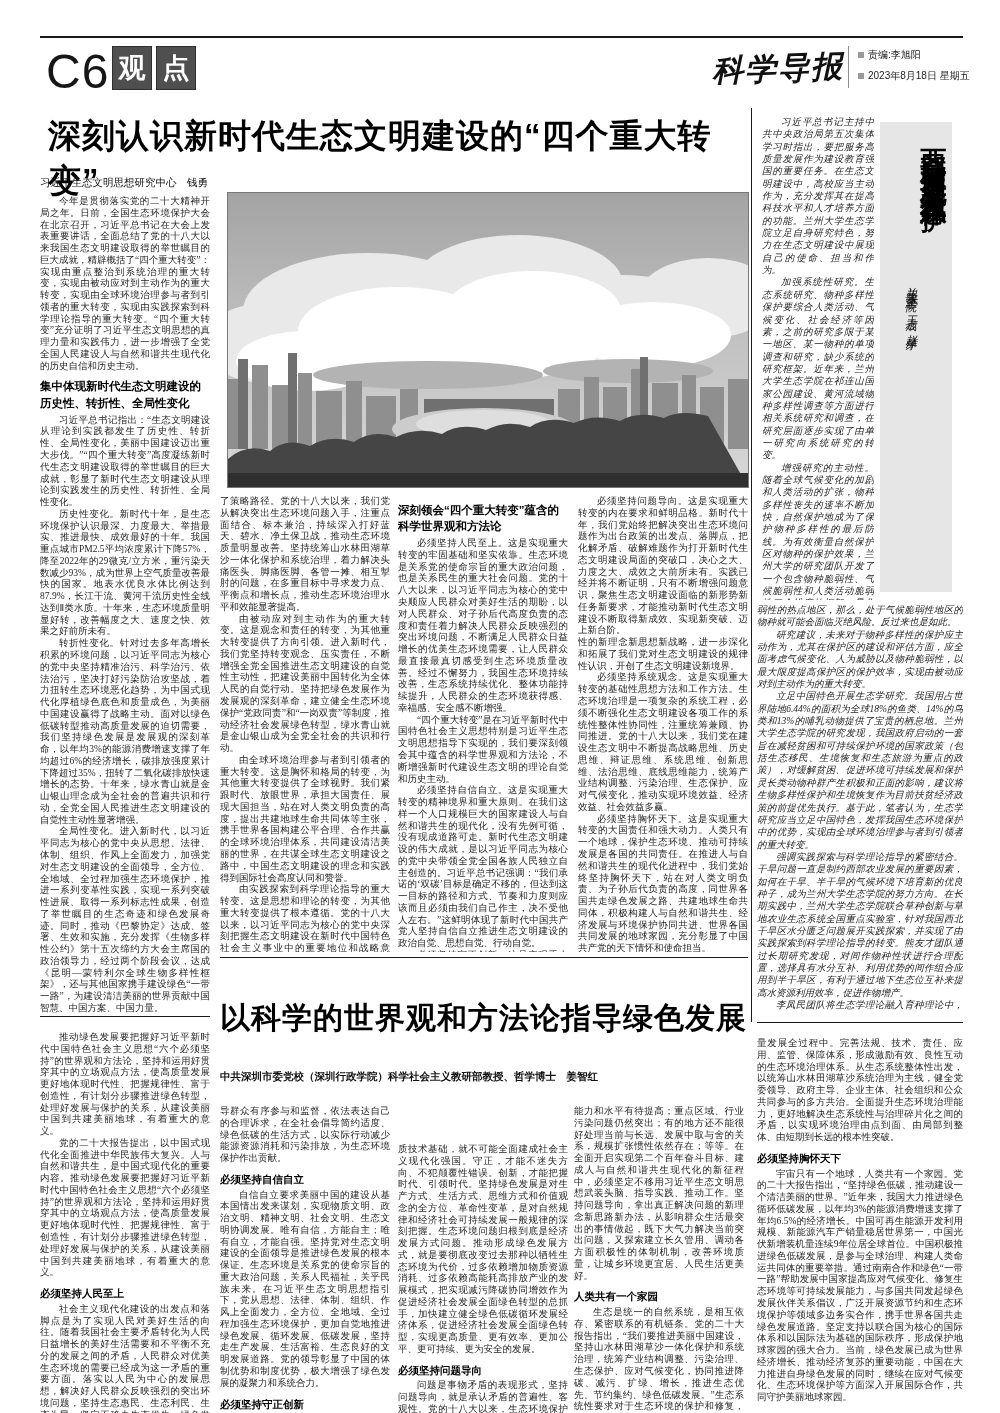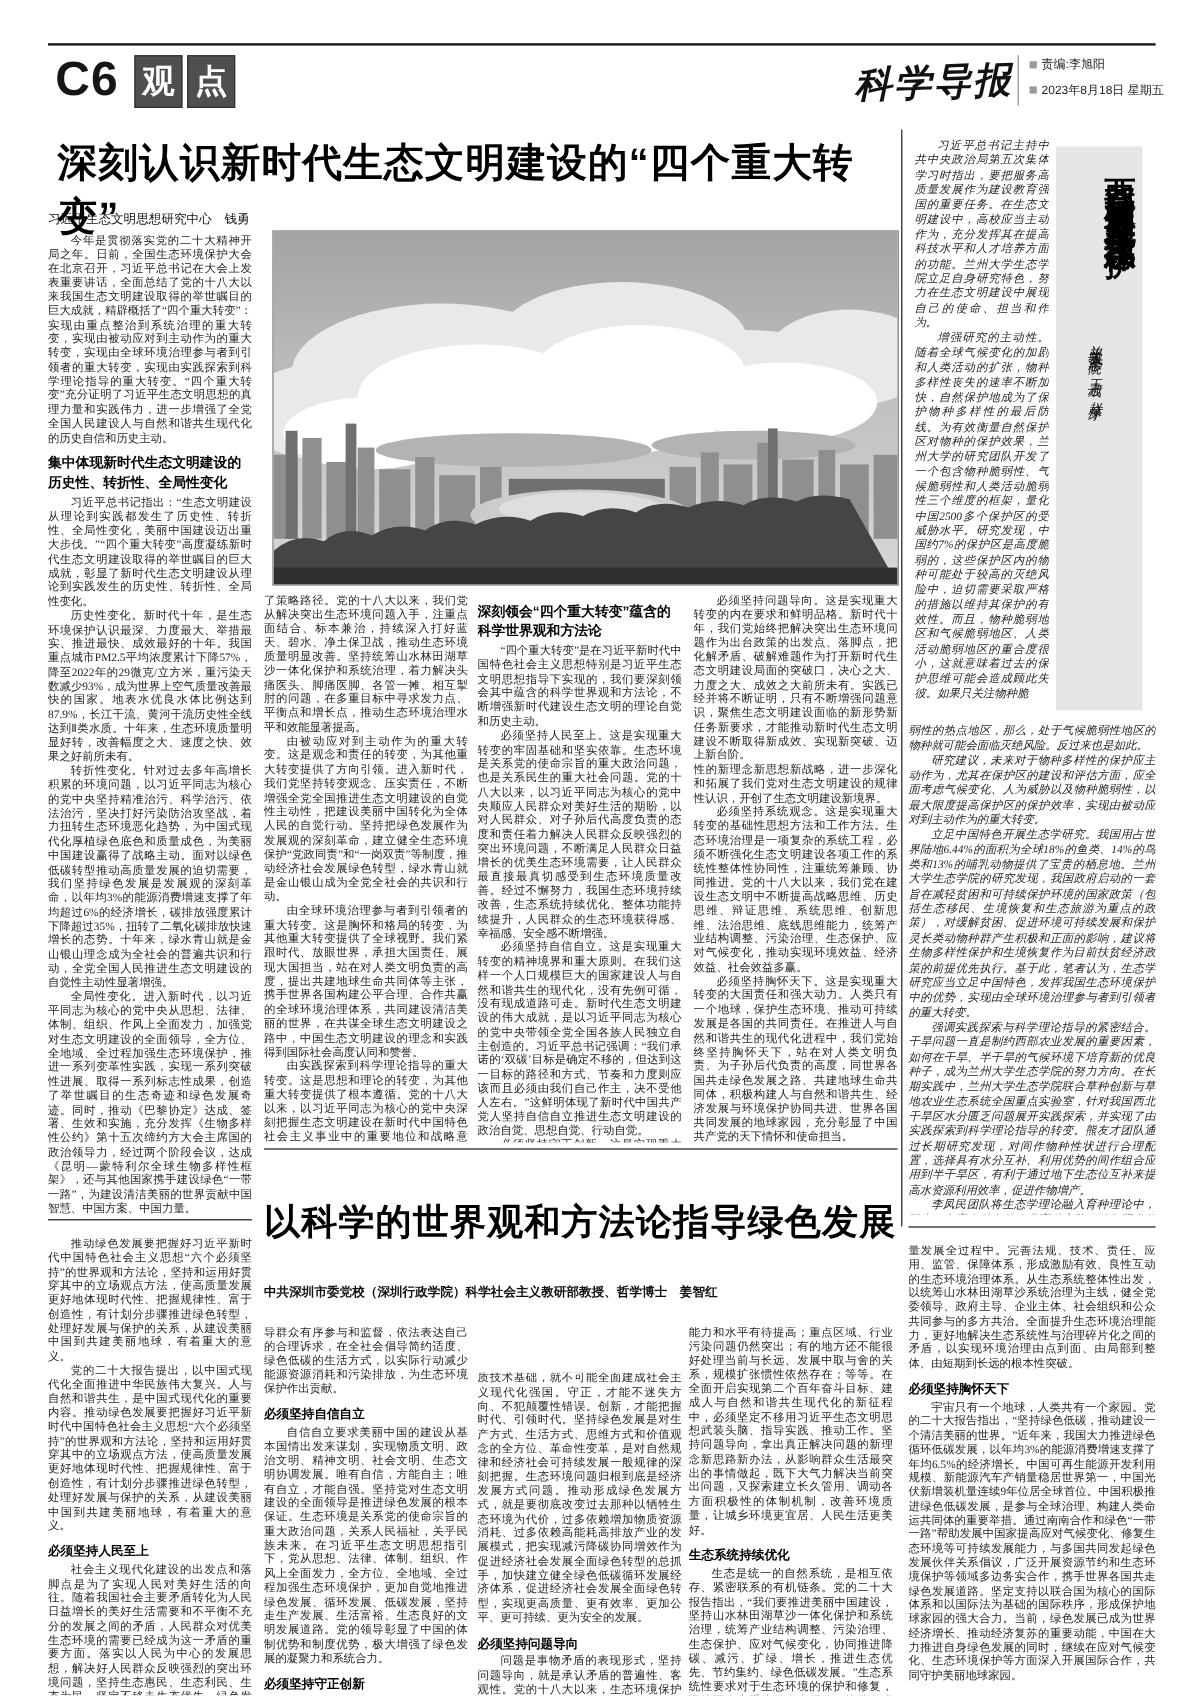--- a/index.html
+++ b/index.html
@@ -2,21 +2,21 @@
 <html><head>
 <meta charset="utf-8">
 <style>
   *{margin:0;padding:0;box-sizing:border-box}
   html,body{background:#ffffff}
   body{width:1000px;height:1413px;position:relative;overflow:hidden;
        font-family:"Liberation Serif",serif;color:#161616}
   .abs{position:absolute}
   .rule{position:absolute;background:#1a1a1a}
   
-  .pageno{font-family:"Liberation Sans",sans-serif;font-weight:bold;font-size:40px;letter-spacing:1px}
+  .pageno{font-family:"Liberation Sans",sans-serif;font-weight:normal;font-size:48px;letter-spacing:1px}
   .secbox{position:absolute;width:40px;height:44px;background:#4f4f4f;border:1px solid #2e2e2e;
           color:#fff;font-family:"Liberation Sans",sans-serif;font-weight:bold;font-size:27px;
           display:flex;align-items:center;justify-content:center}
   .masthead{font-family:"Liberation Serif",serif;font-style:italic;font-weight:bold;
             font-size:31px;letter-spacing:2px;transform:rotate(-2deg);color:#111}
   .credits{font-size:10px;line-height:21px;color:#222;font-family:"Liberation Sans",sans-serif}
   .credits .sq{display:inline-block;width:6px;height:6px;background:#9a9a9a;margin-right:4px;vertical-align:middle}
   .vline{position:absolute;width:1px;background:#8c8c8c}
   
   .headline{font-family:"Liberation Sans",sans-serif;font-weight:900;color:#000;text-align:left}
@@ -124,37 +124,38 @@
     <p class="para">全局性变化。进入新时代，以习近平同志为核心的党中央从思想、法律、体制、组织、作风上全面发力，加强党对生态文明建设的全面领导，全方位、全地域、全过程加强生态环境保护，推进一系列变革性实践，实现一系列突破性进展、取得一系列标志性成果，创造了举世瞩目的生态奇迹和绿色发展奇迹。同时，推动《巴黎协定》达成、签署、生效和实施，充分发挥《生物多样性公约》第十五次缔约方大会主席国的政治领导力，经过两个阶段会议，达成《昆明—蒙特利尔全球生物多样性框架》，还与其他国家携手建设绿色“一带一路”，为建设清洁美丽的世界贡献中国智慧、中国方案、中国力量。</p>
   </div>
 <div class="colflow" style="left:220px;top:496px;width:170px;height:456px">
     <p class="para cont">了策略路径。党的十八大以来，我们党从解决突出生态环境问题入手，注重点面结合、标本兼治，持续深入打好蓝天、碧水、净土保卫战，推动生态环境质量明显改善。坚持统筹山水林田湖草沙一体化保护和系统治理，着力解决头痛医头、脚痛医脚、各管一摊、相互掣肘的问题，在多重目标中寻求发力点、平衡点和增长点，推动生态环境治理水平和效能显著提高。</p>
     <p class="para">由被动应对到主动作为的重大转变。这是观念和责任的转变，为其他重大转变提供了方向引领。进入新时代，我们党坚持转变观念、压实责任，不断增强全党全国推进生态文明建设的自觉性主动性，把建设美丽中国转化为全体人民的自觉行动。坚持把绿色发展作为发展观的深刻革命，建立健全生态环境保护“党政同责”和“一岗双责”等制度，推动经济社会发展绿色转型，绿水青山就是金山银山成为全党全社会的共识和行动。</p>
     <p class="para">由全球环境治理参与者到引领者的重大转变。这是胸怀和格局的转变，为其他重大转变提供了全球视野。我们紧跟时代、放眼世界，承担大国责任、展现大国担当，站在对人类文明负责的高度，提出共建地球生命共同体等主张，携手世界各国构建公平合理、合作共赢的全球环境治理体系，共同建设清洁美丽的世界，在共谋全球生态文明建设之路中，中国生态文明建设的理念和实践得到国际社会高度认同和赞誉。</p>
     <p class="para">由实践探索到科学理论指导的重大转变。这是思想和理论的转变，为其他重大转变提供了根本遵循。党的十八大以来，以习近平同志为核心的党中央深刻把握生态文明建设在新时代中国特色社会主义事业中的重要地位和战略意义，大力推进生态文明理论创新、实践创新、制度创新，提出一系列新理念新思想新战略，形成了习近平生态文明思想。这一重要思想系统回答了建设什么样的生态文明、怎样建设生态文明等重大理论和实践问题，为新时代生态文明建设提供了根本遵循。思想和理论的重大转变居于统摄和管总地位，是认识之变、理念之变，也是指导实现其他重大转变的根本性转变。</p>
   </div>
 <div class="colflow" style="left:398px;top:496px;width:170px;height:456px">
     <h3 class="sub big">深刻领会“四个重大转变”蕴含的科学世界观和方法论</h3>
+    <p class="para">必须坚持人民至上。这是实现重大转变的牢固基础和坚实依靠。生态环境是关系党的使命宗旨的重大政治问题，也是关系民生的重大社会问题。党的十八大以来，以习近平同志为核心的党中央顺应人民群众对美好生活的期盼，以对人民群众、对子孙后代高度负责的态度和责任着力解决人民群众反映强烈的突出环境问题，不断满足人民群众日益增长的优美生态环境需要，让人民群众最直接最真切感受到生态环境质量改善。经过不懈努力，我国生态环境持续改善，生态系统持续优化、整体功能持续提升，人民群众的生态环境获得感、幸福感、安全感不断增强。</p>
     <p class="para">“四个重大转变”是在习近平新时代中国特色社会主义思想特别是习近平生态文明思想指导下实现的，我们要深刻领会其中蕴含的科学世界观和方法论，不断增强新时代建设生态文明的理论自觉和历史主动。</p>
-    <p class="para">必须坚持人民至上。这是实现重大转变的牢固基础和坚实依靠。生态环境是关系党的使命宗旨的重大政治问题，也是关系民生的重大社会问题。党的十八大以来，以习近平同志为核心的党中央顺应人民群众对美好生活的期盼，以对人民群众、对子孙后代高度负责的态度和责任着力解决人民群众反映强烈的突出环境问题，不断满足人民群众日益增长的优美生态环境需要，让人民群众最直接最真切感受到生态环境质量改善。经过不懈努力，我国生态环境持续改善，生态系统持续优化、整体功能持续提升，人民群众的生态环境获得感、幸福感、安全感不断增强。</p>
     <p class="para">必须坚持自信自立。这是实现重大转变的精神境界和重大原则。在我们这样一个人口规模巨大的国家建设人与自然和谐共生的现代化，没有先例可循，没有现成道路可走。新时代生态文明建设的伟大成就，是以习近平同志为核心的党中央带领全党全国各族人民独立自主创造的。习近平总书记强调：“我们承诺的‘双碳’目标是确定不移的，但达到这一目标的路径和方式、节奏和力度则应该而且必须由我们自己作主，决不受他人左右。”这鲜明体现了新时代中国共产党人坚持自信自立推进生态文明建设的政治自觉、思想自觉、行动自觉。</p>
     <p class="para">必须坚持守正创新。这是实现重大转变的本质特征和根本所在。守正才能不迷失方向、不犯颠覆性错误，创新才能把握时代、引领时代。进入新时代，以习近平同志为核心的党中央深刻把握共产党执政规律、社会主义建设规律、人类社会发展规律，坚持马克思主义基本原理同中国生态文明建设实践相结合、同中华优秀传统生态文化相结合，在几代中国共产党人长期探索的基础上，大力推动生态文明理论创新、实践创新、制度创新，提出一系列具有开创性、长远性、全局</p>
   </div>
 <div class="colflow" style="left:578px;top:496px;width:170px;height:456px">
     <p class="para">必须坚持问题导向。这是实现重大转变的内在要求和鲜明品格。新时代十年，我们党始终把解决突出生态环境问题作为出台政策的出发点、落脚点，把化解矛盾、破解难题作为打开新时代生态文明建设局面的突破口，决心之大、力度之大、成效之大前所未有。实践已经并将不断证明，只有不断增强问题意识，聚焦生态文明建设面临的新形势新任务新要求，才能推动新时代生态文明建设不断取得新成效、实现新突破、迈上新台阶。</p>
     <p class="para cont">性的新理念新思想新战略，进一步深化和拓展了我们党对生态文明建设的规律性认识，开创了生态文明建设新境界。</p>
     <p class="para">必须坚持系统观念。这是实现重大转变的基础性思想方法和工作方法。生态环境治理是一项复杂的系统工程，必须不断强化生态文明建设各项工作的系统性整体性协同性，注重统筹兼顾、协同推进。党的十八大以来，我们党在建设生态文明中不断提高战略思维、历史思维、辩证思维、系统思维、创新思维、法治思维、底线思维能力，统筹产业结构调整、污染治理、生态保护、应对气候变化，推动实现环境效益、经济效益、社会效益多赢。</p>
     <p class="para">必须坚持胸怀天下。这是实现重大转变的大国责任和强大动力。人类只有一个地球，保护生态环境、推动可持续发展是各国的共同责任。在推进人与自然和谐共生的现代化进程中，我们党始终坚持胸怀天下，站在对人类文明负责、为子孙后代负责的高度，同世界各国共走绿色发展之路、共建地球生命共同体，积极构建人与自然和谐共生、经济发展与环境保护协同共进、世界各国共同发展的地球家园，充分彰显了中国共产党的天下情怀和使命担当。</p>
   </div>
 
 <div class="rule" style="left:751px;top:108px;width:1px;height:914px"></div>
 
 <div class="sidebar">
   <div class="colflow" style="left:762px;top:116px;width:112px;height:484px">
       <p class="para">习近平总书记主持中共中央政治局第五次集体学习时指出，要把服务高质量发展作为建设教育强国的重要任务。在生态文明建设中，高校应当主动作为，充分发挥其在提高科技水平和人才培养方面的功能。兰州大学生态学院立足自身研究特色，努力在生态文明建设中展现自己的使命、担当和作为。</p>
+      <p class="para">加强系统性研究。生态系统研究、物种多样性保护要综合人类活动、气候变化、社会经济等因素，之前的研究多限于某一地区、某一物种的单项调查和研究，缺少系统的研究框架。近年来，兰州大学生态学院在祁连山国家公园建设、黄河流域物种多样性调查等方面进行相关系统研究和调查，在研究层面逐步实现了由单一研究向系统研究的转变。</p>
       <p class="para">增强研究的主动性。随着全球气候变化的加剧和人类活动的扩张，物种多样性丧失的速率不断加快，自然保护地成为了保护物种多样性的最后防线。为有效衡量自然保护区对物种的保护效果，兰州大学的研究团队开发了一个包含物种脆弱性、气候脆弱性和人类活动脆弱性三个维度的框架，量化中国2500多个保护区的受威胁水平。研究发现，中国约7%的保护区是高度脆弱的，这些保护区内的物种可能处于较高的灭绝风险中，迫切需要采取严格的措施以维持其保护的有效性。而且，物种脆弱地区和气候脆弱地区、人类活动脆弱地区的重合度很小，这就意味着过去的保护思维可能会造成顾此失彼。如果只关注物种脆</p>
     </div>
   <div class="vblock">
     <h2 class="vtitle">西部高校如何更好地参与生态保护</h2>
     <div class="vbyline">兰州大学生态学院　王志成　赵序茅</div>
   </div>
   <div class="colflow" style="left:757px;top:604px;width:206px;height:408px">
       <p class="para cont">弱性的热点地区，那么，处于气候脆弱性地区的物种就可能会面临灭绝风险。反过来也是如此。</p>
       <p class="para">研究建议，未来对于物种多样性的保护应主动作为，尤其在保护区的建设和评估方面，应全面考虑气候变化、人为威胁以及物种脆弱性，以最大限度提高保护区的保护效率，实现由被动应对到主动作为的重大转变。</p>
       <p class="para">立足中国特色开展生态学研究。我国用占世界陆地6.44%的面积为全球18%的鱼类、14%的鸟类和13%的哺乳动物提供了宝贵的栖息地。兰州大学生态学院的研究发现，我国政府启动的一套旨在减轻贫困和可持续保护环境的国家政策（包括生态移民、生境恢复和生态旅游为重点的政策），对缓解贫困、促进环境可持续发展和保护灵长类动物种群产生积极和正面的影响，建议将生物多样性保护和生境恢复作为目前扶贫经济政策的前提优先执行。基于此，笔者认为，生态学研究应当立足中国特色，发挥我国生态环境保护中的优势，实现由全球环境治理参与者到引领者的重大转变。</p>
@@ -182,20 +183,20 @@
     <p class="para">自信自立要求美丽中国的建设从基本国情出发来谋划，实现物质文明、政治文明、精神文明、社会文明、生态文明协调发展。唯有自信，方能自主；唯有自立，才能自强。坚持党对生态文明建设的全面领导是推进绿色发展的根本保证。生态环境是关系党的使命宗旨的重大政治问题，关系人民福祉，关乎民族未来。在习近平生态文明思想指引下，党从思想、法律、体制、组织、作风上全面发力，全方位、全地域、全过程加强生态环境保护，更加自觉地推进绿色发展、循环发展、低碳发展，坚持走生产发展、生活富裕、生态良好的文明发展道路。党的领导彰显了中国的体制优势和制度优势，极大增强了绿色发展的凝聚力和系统合力。</p>
     <h3 class="sub small">必须坚持守正创新</h3>
   </div>
 <div class="colflow" style="left:398px;top:1144px;width:170px;height:307px">
     <p class="para cont">质技术基础，就不可能全面建成社会主义现代化强国。守正，才能不迷失方向、不犯颠覆性错误。创新，才能把握时代、引领时代。坚持绿色发展是对生产方式、生活方式、思维方式和价值观念的全方位、革命性变革，是对自然规律和经济社会可持续发展一般规律的深刻把握。生态环境问题归根到底是经济发展方式问题。推动形成绿色发展方式，就是要彻底改变过去那种以牺牲生态环境为代价，过多依赖增加物质资源消耗、过多依赖高能耗高排放产业的发展模式，把实现减污降碳协同增效作为促进经济社会发展全面绿色转型的总抓手，加快建立健全绿色低碳循环发展经济体系，促进经济社会发展全面绿色转型，实现更高质量、更有效率、更加公平、更可持续、更为安全的发展。</p>
     <h3 class="sub small">必须坚持问题导向</h3>
     <p class="para">问题是事物矛盾的表现形式，坚持问题导向，就是承认矛盾的普遍性、客观性。党的十八大以来，生态环境保护发生历史性、转折性、全局性变化，天更蓝、山更绿、水更清。但是，绿色发展仍然面临一系列挑战：以重化工为主的产业结构，以煤为主的能源结构和以公路货运为主的运输结构没有根本改变，生态环境质量由量变到质变的拐点还没有到来；生态环境治理</p>
   </div>
 <div class="colflow" style="left:574px;top:1106px;width:170px;height:307px">
     <p class="para cont">能力和水平有待提高；重点区域、行业污染问题仍然突出；有的地方还不能很好处理当前与长远、发展中取与舍的关系，规模扩张惯性依然存在；等等。在全面开启实现第二个百年奋斗目标、建成人与自然和谐共生现代化的新征程中，必须坚定不移用习近平生态文明思想武装头脑、指导实践、推动工作。坚持问题导向，拿出真正解决问题的新理念新思路新办法，从影响群众生活最突出的事情做起，既下大气力解决当前突出问题，又探索建立长久管用、调动各方面积极性的体制机制，改善环境质量，让城乡环境更宜居、人民生活更美好。</p>
-    <h3 class="sub small">生态系统持续优化</h3>
+    <h3 class="sub small">人类共有一个家园</h3>
     <p class="para">生态是统一的自然系统，是相互依存、紧密联系的有机链条。党的二十大报告指出，“我们要推进美丽中国建设，坚持山水林田湖草沙一体化保护和系统治理，统筹产业结构调整、污染治理、生态保护、应对气候变化，协同推进降碳、减污、扩绿、增长，推进生态优先、节约集约、绿色低碳发展。”生态系统性要求对于生态环境的保护和修复，要按照生态系统的内在规律，统筹考虑自然生态各要素，达到增强生态系统循环能力，提升生态系统稳定性和可持续性。强化系统思维，把系统观念贯彻到生态保护和高质</p>
   </div>
 <div class="colflow" style="left:757px;top:1038px;width:206px;height:375px">
     <p class="para cont">量发展全过程中。完善法规、技术、责任、应用、监管、保障体系，形成激励有效、良性互动的生态环境治理体系。从生态系统整体性出发，以统筹山水林田湖草沙系统治理为主线，健全党委领导、政府主导、企业主体、社会组织和公众共同参与的多方共治。全面提升生态环境治理能力，更好地解决生态系统性与治理碎片化之间的矛盾，以实现环境治理由点到面、由局部到整体、由短期到长远的根本性突破。</p>
     <h3 class="sub small">必须坚持胸怀天下</h3>
     <p class="para">宇宙只有一个地球，人类共有一个家园。党的二十大报告指出，“坚持绿色低碳，推动建设一个清洁美丽的世界。”近年来，我国大力推进绿色循环低碳发展，以年均3%的能源消费增速支撑了年均6.5%的经济增长。中国可再生能源开发利用规模、新能源汽车产销量稳居世界第一，中国光伏新增装机量连续9年位居全球首位。中国积极推进绿色低碳发展，是参与全球治理、构建人类命运共同体的重要举措。通过南南合作和绿色“一带一路”帮助发展中国家提高应对气候变化、修复生态环境等可持续发展能力，与多国共同发起绿色发展伙伴关系倡议，广泛开展资源节约和生态环境保护等领域多边务实合作，携手世界各国共走绿色发展道路。坚定支持以联合国为核心的国际体系和以国际法为基础的国际秩序，形成保护地球家园的强大合力。当前，绿色发展已成为世界经济增长、推动经济复苏的重要动能，中国在大力推进自身绿色发展的同时，继续在应对气候变化、生态环境保护等方面深入开展国际合作，共同守护美丽地球家园。</p>
   </div>
 
 </body></html>

